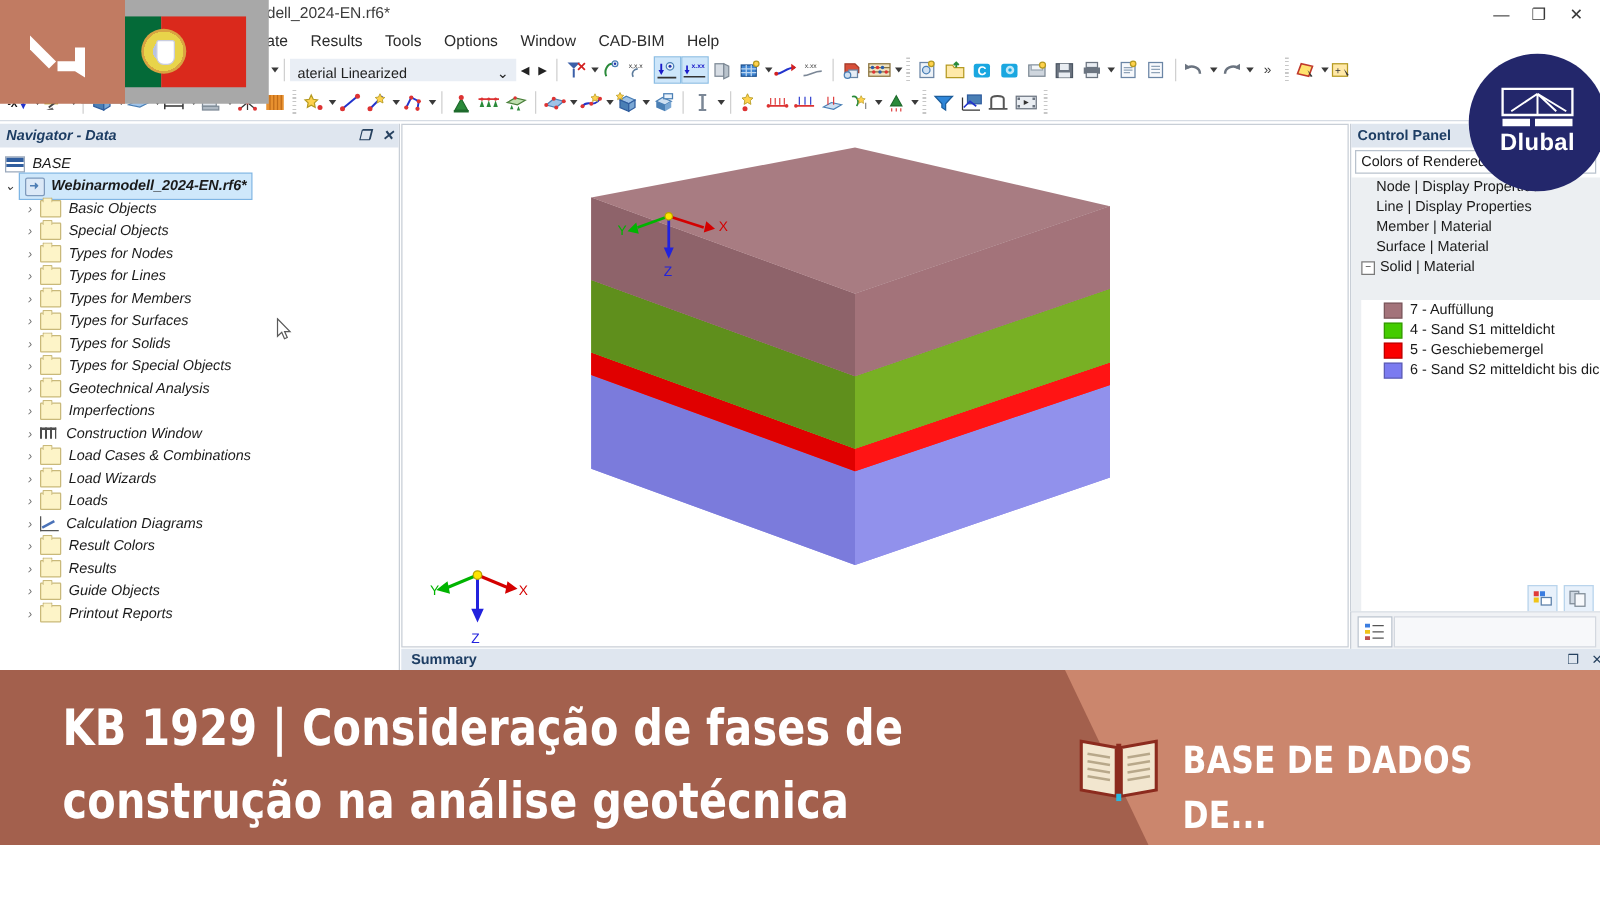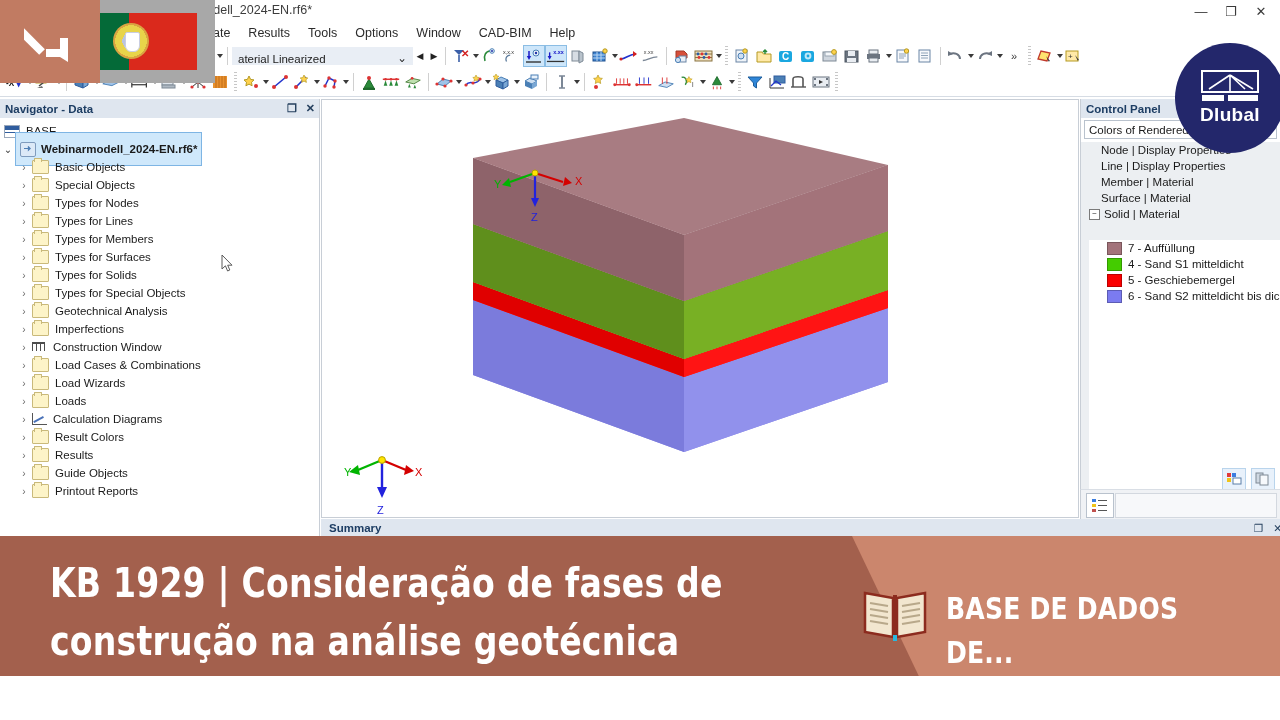--- a/index.html
+++ b/index.html
@@ -43,21 +43,21 @@
   .caret{width:0;height:0;border-left:3px solid transparent;border-right:3px solid transparent;
      border-top:4px solid #3a3a3a;margin-left:1px;flex:none;}
   .combo{width:175px;height:18px;background:#e9eef5;font-size:11.5px;color:#222;
      display:flex;align-items:flex-end;padding-left:6px;position:relative;flex:none;}
   .combo .cc{position:absolute;right:6px;}
   .arrbtn{width:14px;height:18px;display:flex;align-items:center;justify-content:center;
      font-size:9px;color:#222;flex:none;}
 
   
   .navigator{position:absolute;left:0;top:99px;width:320px;height:437px;background:#ffffff;
-     border-right:1px solid #c8ced6;box-sizing:border-box;}
+     border-right:1px solid #c8ced6;box-sizing:border-box;font-style:italic;}
   .nav-header{height:19px;background:#dfe6ef;display:flex;align-items:center;padding-left:5px;
      font-size:11.5px;font-weight:bold;color:#1d3d63;position:relative;}
   .nav-header .hbtns{position:absolute;right:4px;top:0;height:19px;display:flex;align-items:center;gap:9px;
      font-size:11px;color:#26415f;}
   .tree{padding-top:4px;font-size:11.5px;color:#1a1a1a;}
   .trow{height:18px;display:flex;align-items:center;white-space:nowrap;}
   .chev{width:16px;text-align:center;color:#6d6d6d;font-size:10px;flex:none;}
   .chev.open{color:#3a3a3a;}
   .folder{width:15px;height:12px;background:#fdf4c8;border:1px solid #c9b97a;border-radius:1px;
      margin-right:6px;flex:none;position:relative;}
@@ -760,21 +760,21 @@
         <span>✕</span>
       </span>
     </div>
     <div class="tree">
       <div class="trow" style="padding-left:4px">
         <span class="rfem-ico"></span>
         <span class="t-label">BASE</span>
       </div>
       <div class="trow">
         <span class="chev open">⌄</span>
-        <span class="sel-row" style="display:flex;align-items:center;height:32px;padding:0 4px">
+        <span class="sel-row" style="display:flex;align-items:center;height:20px;padding:0 4px">
           <span class="doc-ico"></span>
           <span class="t-label">Webinarmodell_2024-EN.rf6*</span>
         </span>
       </div>
 
       <div class="trow">
         <span style="width:16px"></span>
           <span class="chev">›</span>
         <span class="folder"></span>
         <span class="t-label">Basic Objects</span>

